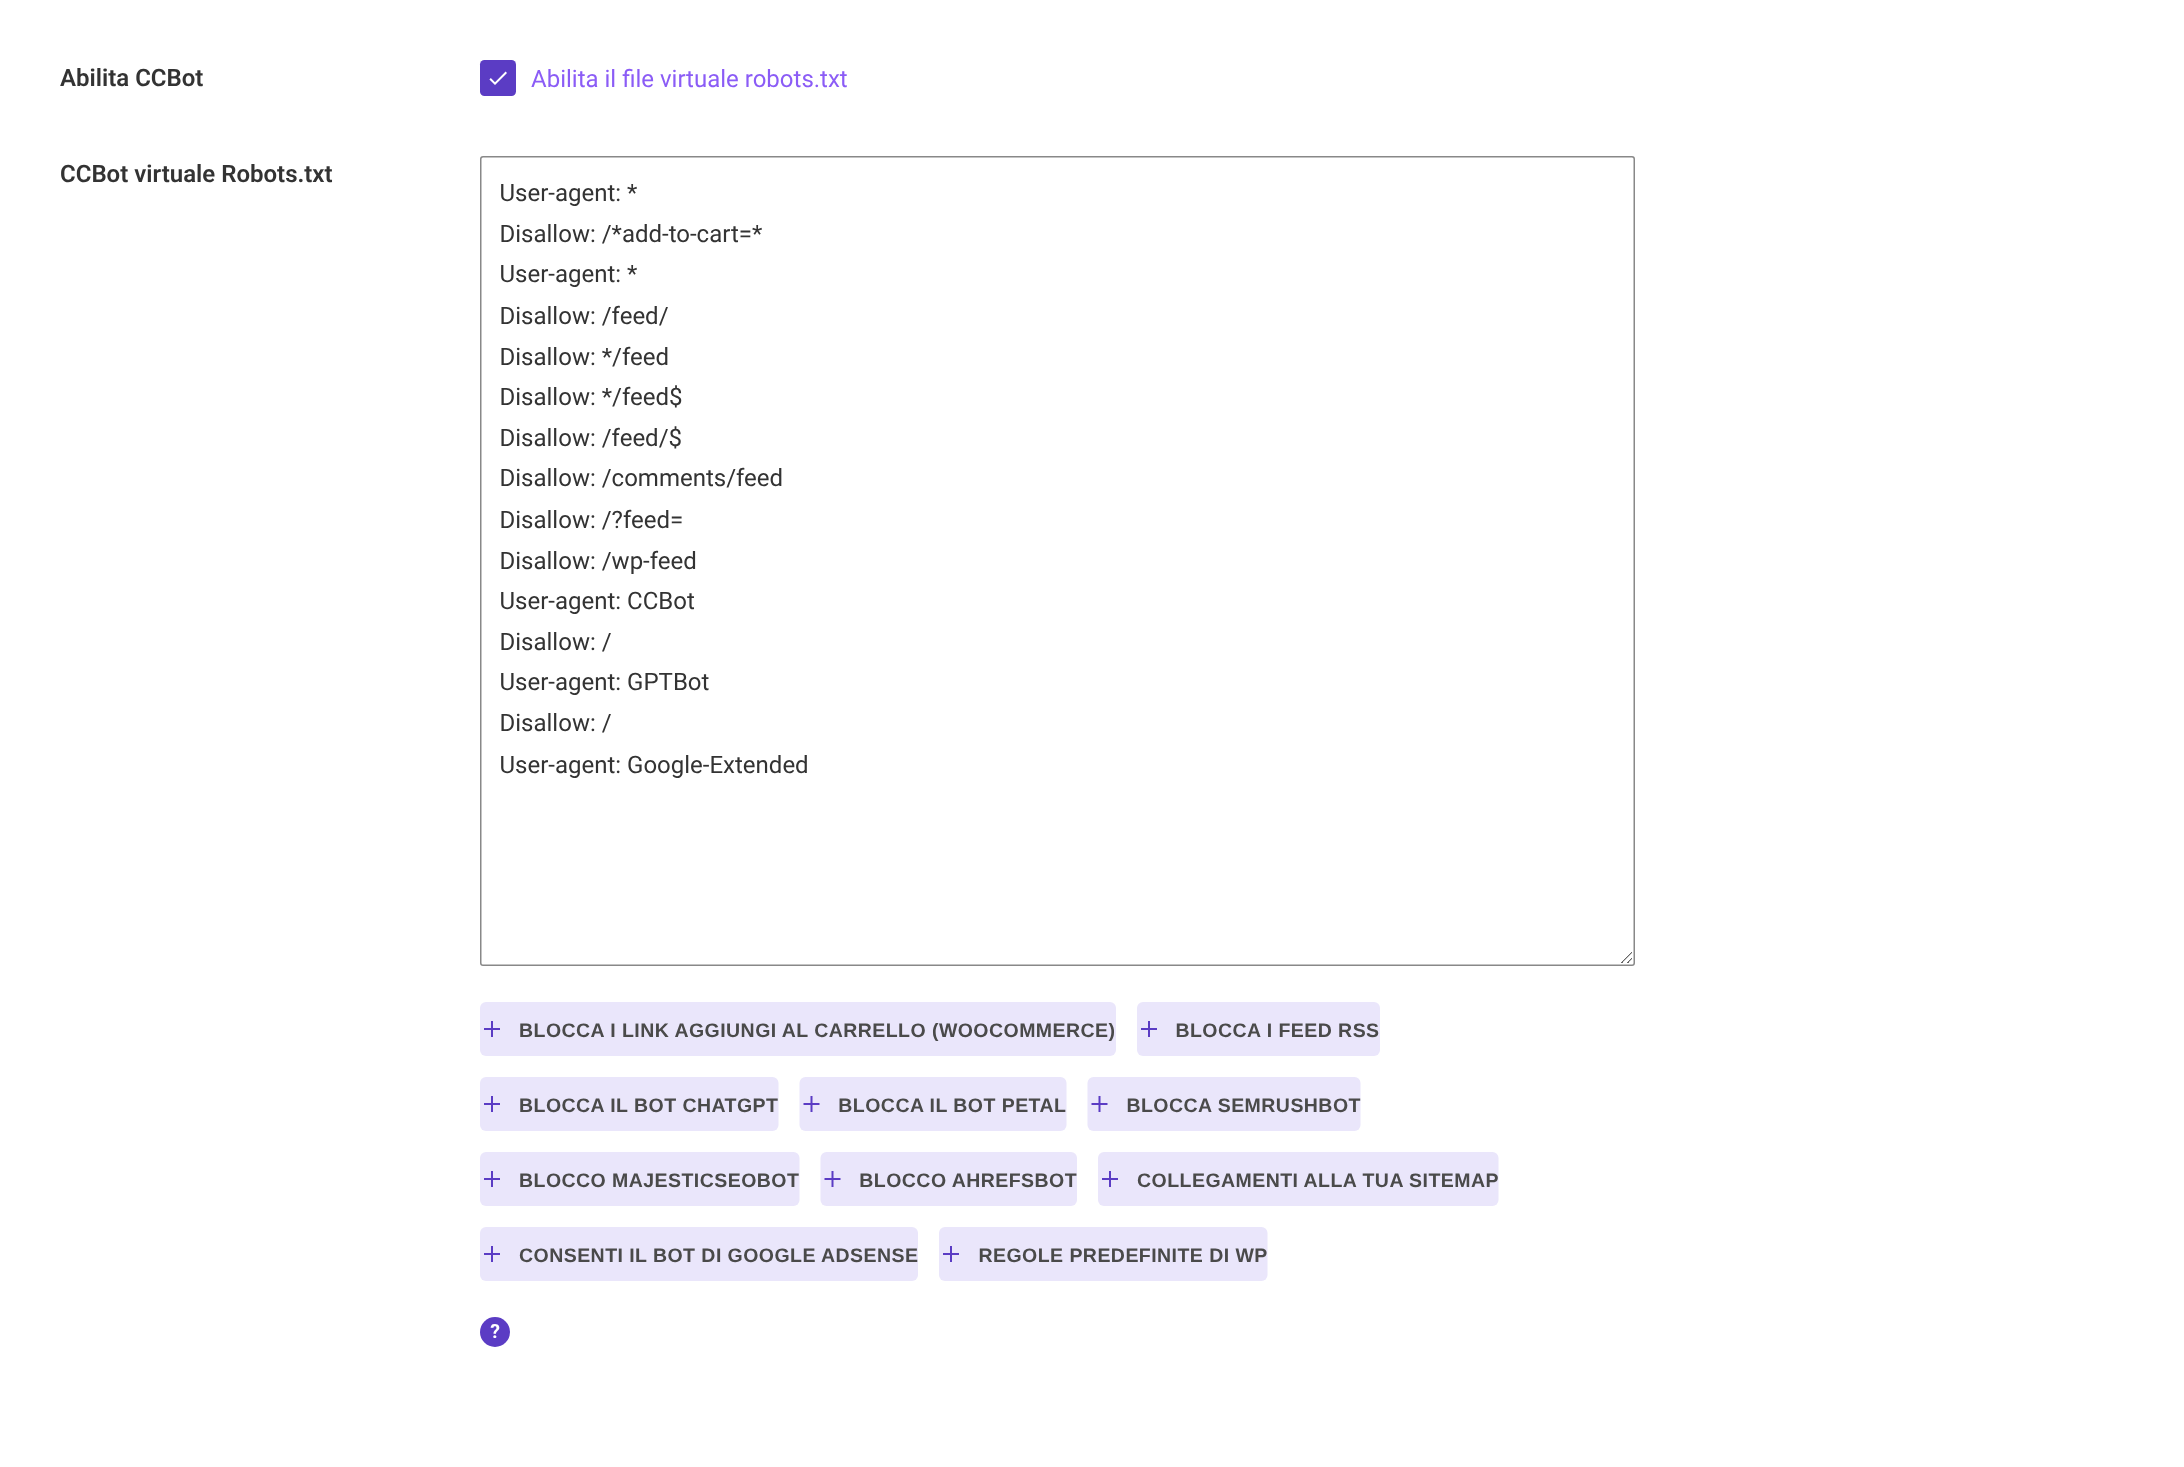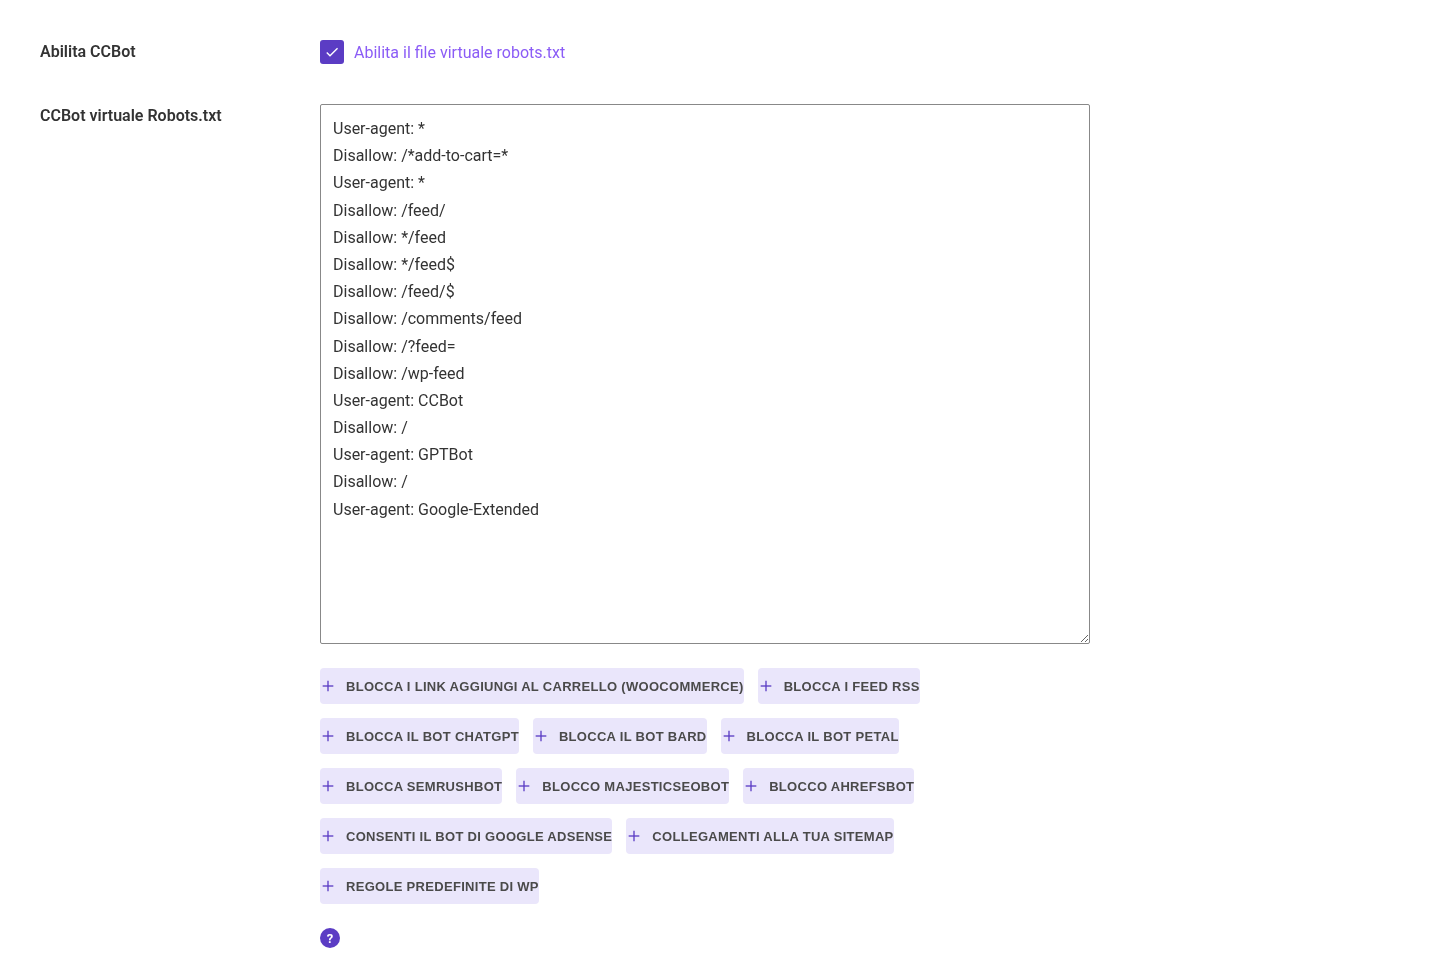--- a/index.html
+++ b/index.html
@@ -183,27 +183,20 @@
             <line x1="12" y1="4" x2="12" y2="20"></line>
             <line x1="4" y1="12" x2="20" y2="12"></line>
           </svg>
           <span>BLOCCA IL BOT CHATGPT</span>
         </button>
         <button class="action-button">
           <svg class="plus-icon" viewBox="0 0 24 24">
             <line x1="12" y1="4" x2="12" y2="20"></line>
             <line x1="4" y1="12" x2="20" y2="12"></line>
           </svg>
-          <span>BLOCCA IL BOT BARD</span>
-        </button>
-        <button class="action-button">
-          <svg class="plus-icon" viewBox="0 0 24 24">
-            <line x1="12" y1="4" x2="12" y2="20"></line>
-            <line x1="4" y1="12" x2="20" y2="12"></line>
-          </svg>
           <span>BLOCCA IL BOT PETAL</span>
         </button>
         <button class="action-button">
           <svg class="plus-icon" viewBox="0 0 24 24">
             <line x1="12" y1="4" x2="12" y2="20"></line>
             <line x1="4" y1="12" x2="20" y2="12"></line>
           </svg>
           <span>BLOCCA SEMRUSHBOT</span>
         </button>
         <button class="action-button">
@@ -218,28 +211,28 @@
             <line x1="12" y1="4" x2="12" y2="20"></line>
             <line x1="4" y1="12" x2="20" y2="12"></line>
           </svg>
           <span>BLOCCO AHREFSBOT</span>
         </button>
         <button class="action-button">
           <svg class="plus-icon" viewBox="0 0 24 24">
             <line x1="12" y1="4" x2="12" y2="20"></line>
             <line x1="4" y1="12" x2="20" y2="12"></line>
           </svg>
+          <span>COLLEGAMENTI ALLA TUA SITEMAP</span>
+        </button>
+        <button class="action-button">
+          <svg class="plus-icon" viewBox="0 0 24 24">
+            <line x1="12" y1="4" x2="12" y2="20"></line>
+            <line x1="4" y1="12" x2="20" y2="12"></line>
+          </svg>
           <span>CONSENTI IL BOT DI GOOGLE ADSENSE</span>
-        </button>
-        <button class="action-button">
-          <svg class="plus-icon" viewBox="0 0 24 24">
-            <line x1="12" y1="4" x2="12" y2="20"></line>
-            <line x1="4" y1="12" x2="20" y2="12"></line>
-          </svg>
-          <span>COLLEGAMENTI ALLA TUA SITEMAP</span>
         </button>
         <button class="action-button">
           <svg class="plus-icon" viewBox="0 0 24 24">
             <line x1="12" y1="4" x2="12" y2="20"></line>
             <line x1="4" y1="12" x2="20" y2="12"></line>
           </svg>
           <span>REGOLE PREDEFINITE DI WP</span>
         </button>
       </div>
 

